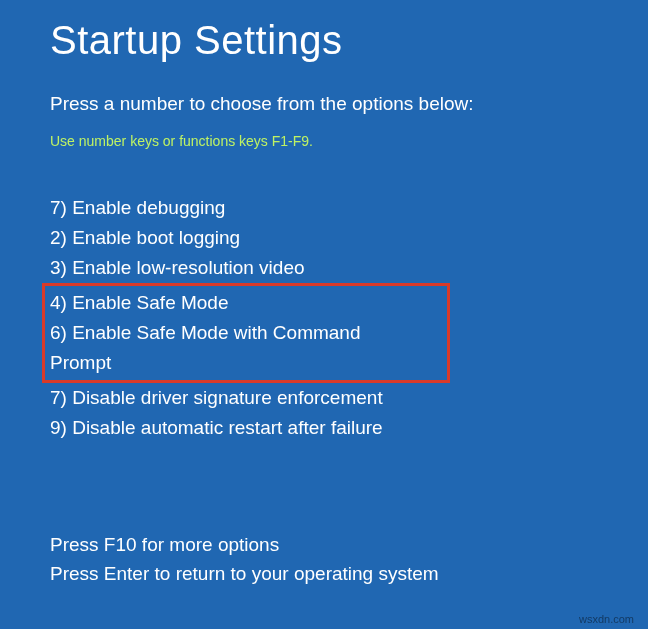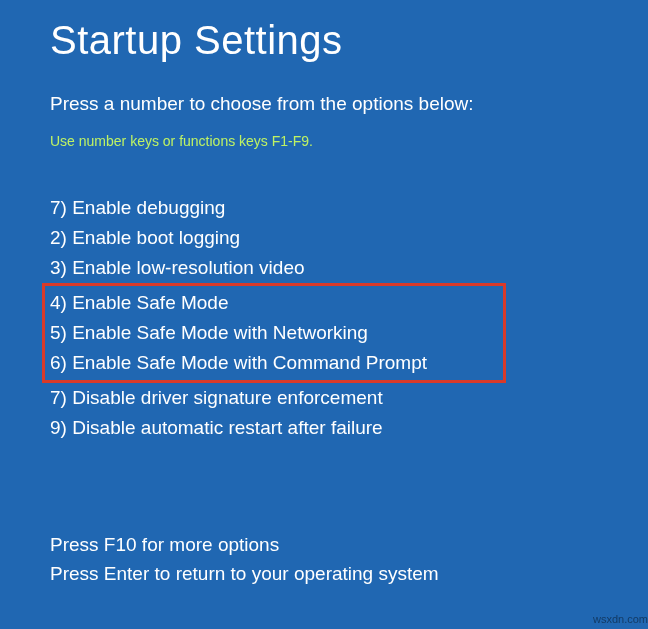--- a/index.html
+++ b/index.html
@@ -40,52 +40,51 @@
       padding: 0;
     }
     .highlight {
       border: 3px solid #d93a29;
       margin-left: -8px;
       padding-left: 5px;
       padding-right: 48px;
       padding-top: 2px;
       padding-bottom: 2px;
       display: inline-block;
-      width: 464px;
+      width: 408px;
     }
     .footer-line {
       font-size: 19px;
       font-weight: 300;
       line-height: 1.5;
     }
     .watermark {
       position: absolute;
       bottom: 4px;
-      right: 0;
+      right: 14px;
       font-size: 11px;
       color: rgba(0,0,0,0.45);
       font-family: Arial, sans-serif;
     }
   </style>
 </head>
 <body>
 
 <h1 class="title">Startup Settings</h1>
 
 <div class="subtitle">Press a number to choose from the options below:</div>
 
 <div class="hint">Use number keys or functions keys F1-F9.</div>
 
 <div class="options">
   <div class="opt">7) Enable debugging</div>
   <div class="opt">2) Enable boot logging</div>
   <div class="opt">3) Enable low-resolution video</div>
   <div class="highlight">
     <div class="opt">4) Enable Safe Mode</div>
-    <div class="opt">5) Enable Safe Mode with Networking</div>
     <div class="opt">6) Enable Safe Mode with Command Prompt</div>
   </div>
   <div class="opt">7) Disable driver signature enforcement</div>
   <div class="opt">9) Disable automatic restart after failure</div>
 </div>
 
 <div class="footer-line">Press F10 for more options</div>
 <div class="footer-line">Press Enter to return to your operating system</div>
 
 <div class="watermark">wsxdn.com</div>

